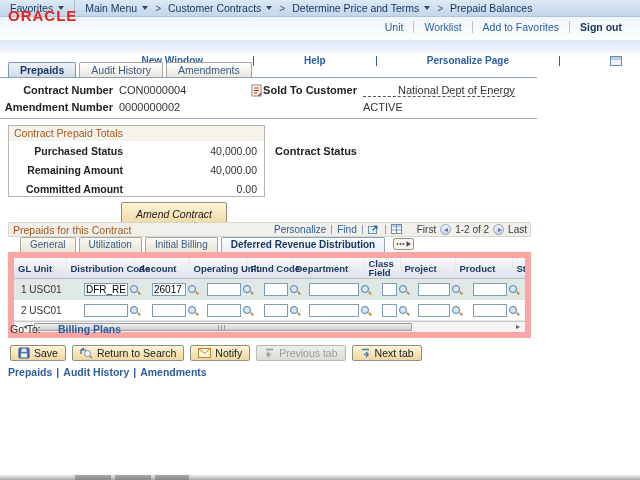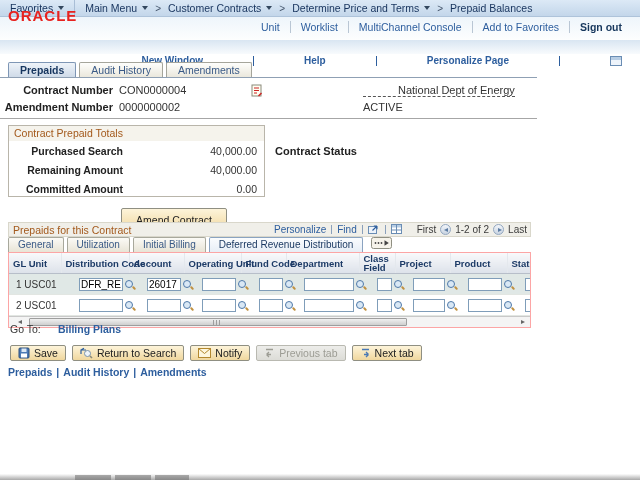--- a/index.html
+++ b/index.html
@@ -58,52 +58,52 @@
   .totalstitle { height:15px; line-height:15px; padding-left:5px; font-size:10.5px;
     color:#a3591c; background:#f5f3ec; }
   .trow { display:flex; height:19px; align-items:center; }
   .tlabel { width:114px; text-align:right; font-size:10.5px; font-weight:bold; color:#222; }
   .tval { flex:1; text-align:right; padding-right:7px; font-size:10.5px; color:#333; }
 
   
   .btn { display:inline-flex; align-items:center; height:16px;
     background:linear-gradient(#fdf4da,#f0d79e); border:1px solid #8f8f82; border-radius:2px;
     font-family:"Liberation Sans",sans-serif; font-size:10.5px; color:#222; padding:0 7px; cursor:pointer; }
-  .amend { position:absolute; left:121px; top:208px; width:106px; height:24px;
-    justify-content:center; font-size:10.5px; }
+  .amend { position:absolute; left:121px; top:202px; width:106px; height:24px;
+    justify-content:center; font-size:10.5px;font-style:italic; }
   .btn.disabled { background:linear-gradient(#ededea,#dcdcd7); color:#9c9c94;
     border-color:#b9b9b1; cursor:default; }
   .bicon { display:inline-block; margin-right:4px; line-height:0; }
 
   
   .sectionbar { position:absolute; left:8px; top:222px; width:523px; height:15px;
     background:#f0efe9; border:1px solid #d9d7cb; display:flex; align-items:center; font-size:10px; }
   .sectitle { color:#a3591c; padding-left:4px; font-size:10.5px; }
   .secright { margin-left:auto; display:flex; align-items:center; padding-right:3px; }
   .slink { color:#2d5e9e; cursor:pointer; }
   .ssep { width:1px; height:9px; background:#8aa0bb; margin:0 5px; }
   .pager { display:flex; align-items:center; margin-left:14px; color:#3b3b3b; }
   .pcir { display:inline-block; width:11px; height:11px; border-radius:50%; position:relative;
     background:linear-gradient(#f3f6fa,#c8d3e1); border:1px solid #93a7c0; margin:0 4px; cursor:pointer; }
   .pcir::after { content:''; position:absolute; top:2.5px; width:0; height:0;
     border-top:2.5px solid transparent; border-bottom:2.5px solid transparent; }
   .pcir.left::after { left:2.5px; border-right:4px solid #5d7da3; }
   .pcir.right::after { left:3.5px; border-left:4px solid #5d7da3; }
 
   
-  .subtabs { position:absolute; left:8px; top:237px; display:flex; align-items:flex-start; }
+  .subtabs { position:absolute; left:20px; top:237px; display:flex; align-items:center; }
   .stab { height:15px; line-height:14px; padding:0 9px; font-size:10px;
     border:1px solid #a8a89c; border-bottom:none; border-radius:2px 2px 0 0;
     background:linear-gradient(#fbfaf6,#e8e4d6); color:#3a5a86; margin-right:3px; cursor:pointer; }
   .stab.active { background:linear-gradient(#fafcfe,#e7eef6); border-color:#8aa3c0;
-    color:#17365f; font-weight:normal; }
+    color:#17365f; font-weight:bold; }
   .stab-expand { margin-left:5px; margin-bottom:1px; cursor:pointer; line-height:0; }
 
   
-  .gridwrap { position:absolute; left:8px; top:252px; width:523px; border:1px solid #fca5a5;
+  .gridwrap { position:absolute; left:8px; top:252px; width:523px; border:6px solid #fca5a5;
     background:#fff; overflow:hidden; }
   table.grid { border-collapse:collapse; table-layout:fixed; width:560px; }
   .gh { background:linear-gradient(#f8f9fb,#dde2ea); border-right:1px solid #e4e8ed;
     border-bottom:1px solid #b7bec9; color:#1c3a66; font-weight:bold; font-size:9.5px;
     padding:1px 2px 1px 4px; text-align:left; vertical-align:middle; white-space:nowrap; height:19px; }
   .gh.wrap { white-space:normal; line-height:9px; }
   tr.r1 td { background:#e0e8e6; }
   td.gc { padding:1px 0 1px 18px; height:16px; border-bottom:1px solid #e2e6e2; white-space:nowrap; }
   td.rowid { font-size:10px; color:#333; padding-left:7px; }
   .gi { height:13px; border:1px solid #7f9db9; background:#fff;
@@ -173,21 +173,20 @@
       <span class="crumb-item">
         <span>Prepaid Balances</span>
       </span>
     </div>
   </div>
 
   <div class="banner">
     <div class="banner-links">
       <span class="blink">Unit</span>
       <span class="blink">Worklist</span>
-      <span class="blink">MultiChannel Console</span>
       <span class="blink">Add to Favorites</span>
       <span class="signout">Sign out</span>
     </div>
   </div>
   <div class="logo">ORACLE</div>
   <div class="blueband"></div>
 
   <div class="pagelinks">
     <span class="plink">New Window</span>
     <span class="psep"></span>
@@ -216,32 +215,33 @@
   <div class="fvalue" style="left:119px;top:101px;">0000000002</div>
 
   <span class="note-icon">
     <svg width="12" height="13">
         <rect x="1" y="1" width="9" height="11" fill="#fffef2" stroke="#8a8a7a"></rect>
         <path d="M3 4 h5 M3 6.5 h5 M3 9 h3" stroke="#cc2222" stroke-width="1" fill="none"></path>
         <path d="M7.5 12 L10.5 9" stroke="#cc2222" stroke-width="1.5"></path>
       </svg>
   </span>
 
+  <div class="flabel" style="left:240px;top:84px;width:117px;">Sold To Customer</div>
   <div class="fvalue" style="left:363px;top:84px;">
     <span class="dashlink">National Dept of Energy</span>
   </div>
   <div class="flabel" style="left:240px;top:101px;width:117px;margin-top:44px;">Contract Status</div>
   <div class="fvalue" style="left:363px;top:101px;">ACTIVE</div>
 
   <div class="sep-line"></div>
 
   <div class="totalsbox">
     <div class="totalstitle">Contract Prepaid Totals</div>
     <div class="trow">
-      <span class="tlabel">Purchased Search</span>
+      <span class="tlabel">Purchased Status</span>
       <span class="tval">40,000.00</span>
     </div>
     <div class="trow">
       <span class="tlabel">Remaining Amount</span>
       <span class="tval">40,000.00</span>
     </div>
     <div class="trow">
       <span class="tlabel">Committed Amount</span>
       <span class="tval">0.00</span>
     </div>

